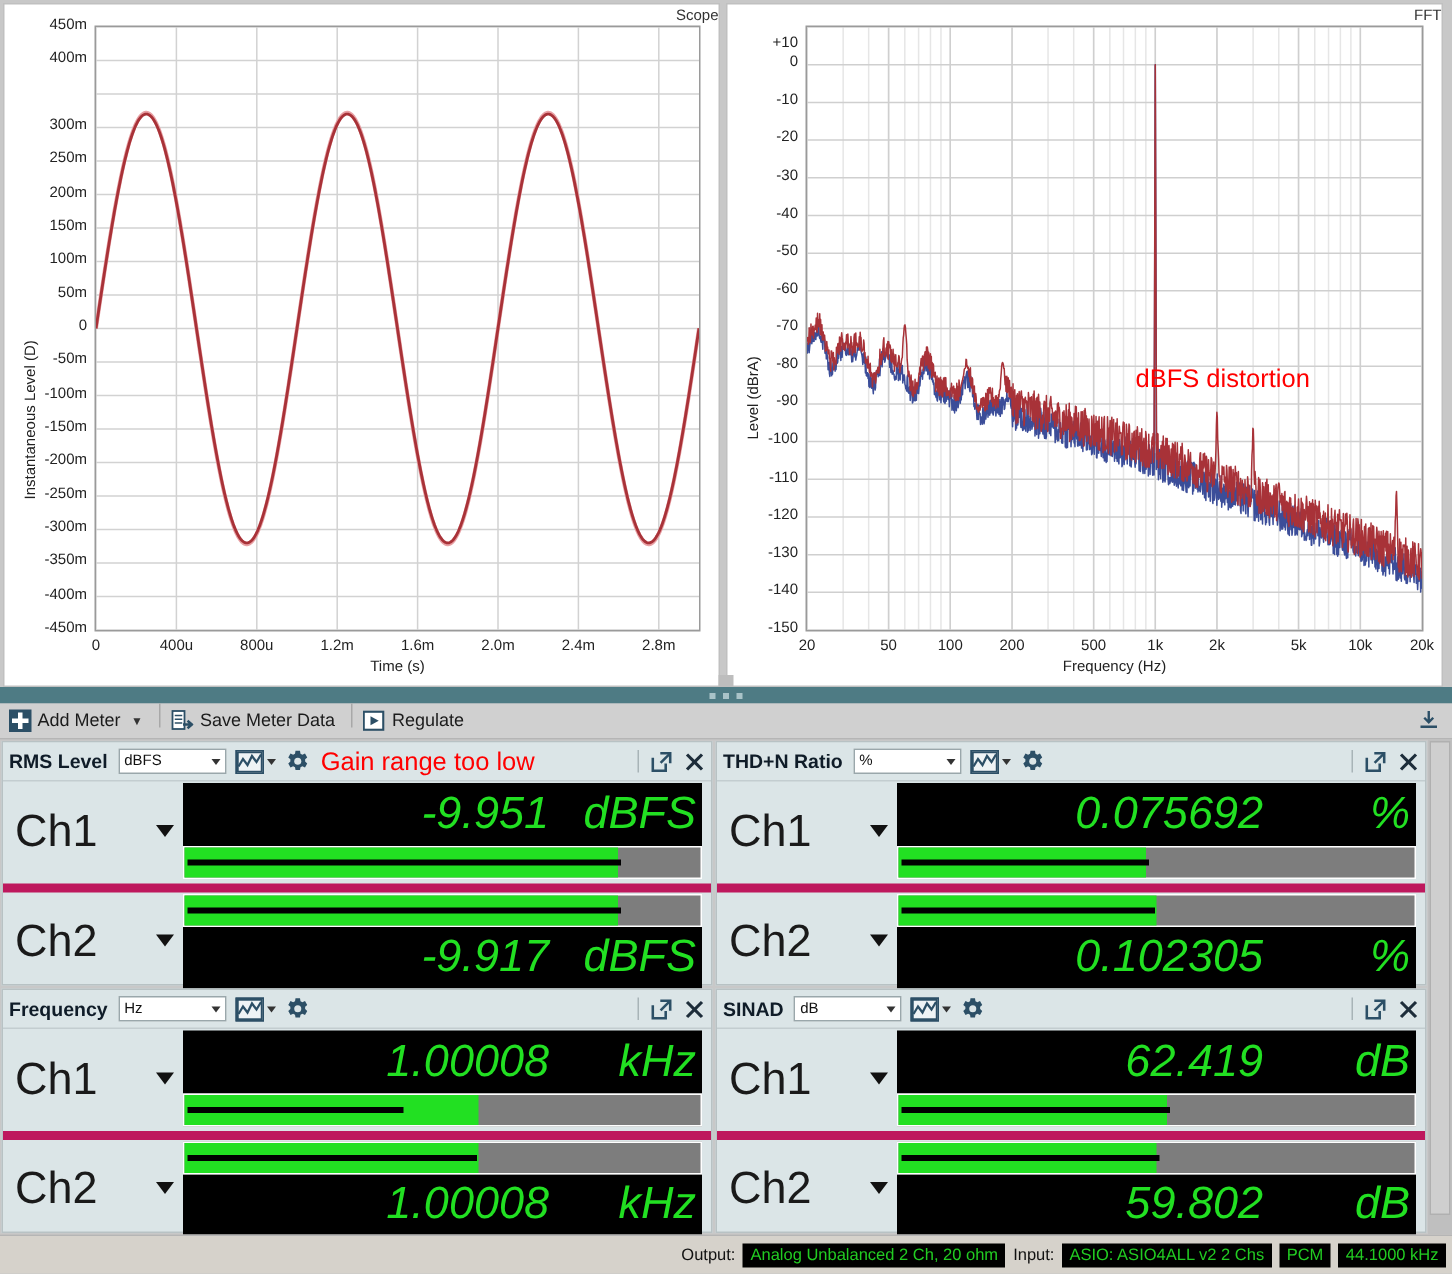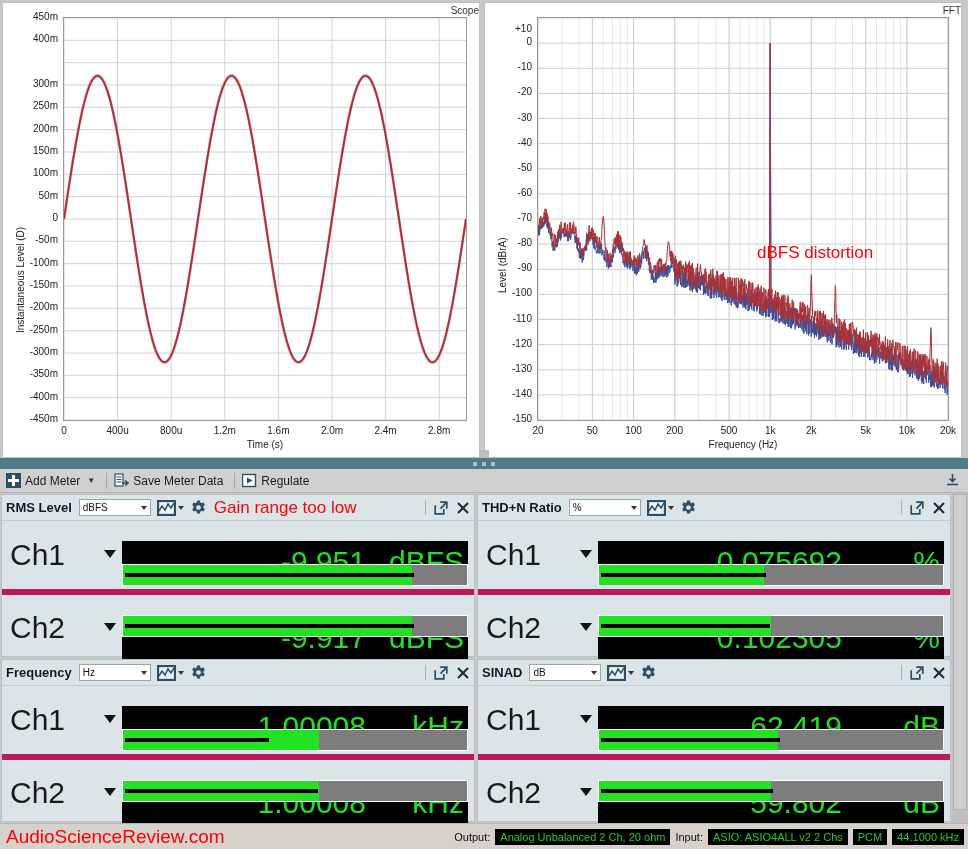--- a/index.html
+++ b/index.html
@@ -30,21 +30,21 @@
   .annot.fft{font-size:17px;left:272px;top:240px;}
 
   
   .splitter{position:absolute;left:0;top:458px;width:968px;height:11px;background:#4e7b84;}
   .splitter .grip{position:absolute;left:50%;top:4px;transform:translateX(-50%);display:flex;gap:5px;}
   .splitter .grip i{display:block;width:4px;height:4px;background:#a9c3c8;}
   .split-nub{position:absolute;left:484px;top:450px;width:10px;height:9px;background:#bdbdbd;transform:translateX(-50%);}
 
   
   .toolbar{position:absolute;left:0;top:469px;width:968px;height:24px;background:#d0d0d0;
-           border-bottom:1px solid #b5b5b5;display:flex;align-items:center;padding:0 4px;box-sizing:border-box;}
+           border-bottom:1px solid #b5b5b5;display:flex;padding:0 4px;box-sizing:border-box;}
   .tb-btn{display:flex;align-items:center;gap:4px;padding:1px 6px 1px 2px;height:20px;cursor:default;color:#1b1b1b;font-size:12px;}
   .tb-sep{width:1px;height:16px;background:#a8a8a8;margin:0 5px;}
   .tb-caret{font-size:8px;margin-left:3px;color:#333;}
   .ico{display:inline-block;width:15px;height:15px;position:relative;flex:none;}
   .ico-plus{background:#2c4f66;}
   .ico-plus:before,.ico-plus:after{content:"";position:absolute;background:#fff;}
   .ico-plus:before{left:6px;top:2px;width:3px;height:11px;}
   .ico-plus:after{left:2px;top:6px;width:11px;height:3px;}
   .tb-right{margin-left:auto;display:flex;align-items:center;padding-right:4px;}
 
@@ -70,21 +70,21 @@
   .ico-pop{width:14px;height:14px;}
   .ico-x{width:14px;height:14px;}
 
   .pbody{position:absolute;left:0;right:0;top:26px;bottom:0;}
   .chrow{position:absolute;left:0;right:0;height:50%;display:flex;}
   .chrow.r1{top:0;}
   .chrow.r2{top:50%;border-top:6px solid #be185d;}
   .chlabel{width:120px;display:flex;align-items:center;justify-content:space-between;padding:0 6px 0 8px;box-sizing:border-box;}
   .chname{font-size:30px;color:#1a1a1a;line-height:1;font-weight:400;}
   .chcaret{width:0;height:0;border-left:6px solid transparent;border-right:6px solid transparent;border-top:8px solid #111;margin-bottom:2px;}
-  .readout{position:relative;flex:1;margin:20px 6px 3px 0;}
+  .readout{position:relative;flex:1;margin:1px 6px 3px 0;font-style:italic;}
   .lcd{position:absolute;left:0;right:0;height:42px;background:#000;display:flex;align-items:center;justify-content:flex-end;
        padding-right:4px;box-sizing:border-box;}
   .lcd .val{color:#22e022;font-size:30px;line-height:1;letter-spacing:0px;}
   .lcd .unit{color:#22e022;font-size:30px;line-height:1;margin-left:14px;min-width:84px;text-align:right;}
   .bar{position:absolute;left:0;right:0;height:22px;background:#7d7d7d;border:1px solid #ffffff;box-sizing:border-box;}
   .bar .fill{position:absolute;left:0;top:0;bottom:0;background:#22e022;}
   .bar .peak{position:absolute;top:8px;height:4px;background:#000;left:2px;}
   
   .chrow.r1 .lcd{top:0;}
   .chrow.r1 .bar{bottom:0;}
@@ -598,21 +598,20 @@
             </div>
           </div>
         </div>
       </div>
     <div class="scrollcol">
       <div class="thumb"></div>
     </div>
   </div>
 
   <div class="status">
-    <div class="asr">AudioScienceReview.com</div>
     <div class="status-right">
       <span class="slabel">Output:</span>
       <span class="sval">Analog Unbalanced 2 Ch, 20 ohm</span>
       <span class="slabel">Input:</span>
       <span class="sval">ASIO: ASIO4ALL v2 2 Chs</span>
       <span class="sval">PCM</span>
       <span class="sval">44.1000 kHz</span>
     </div>
   </div>
 

